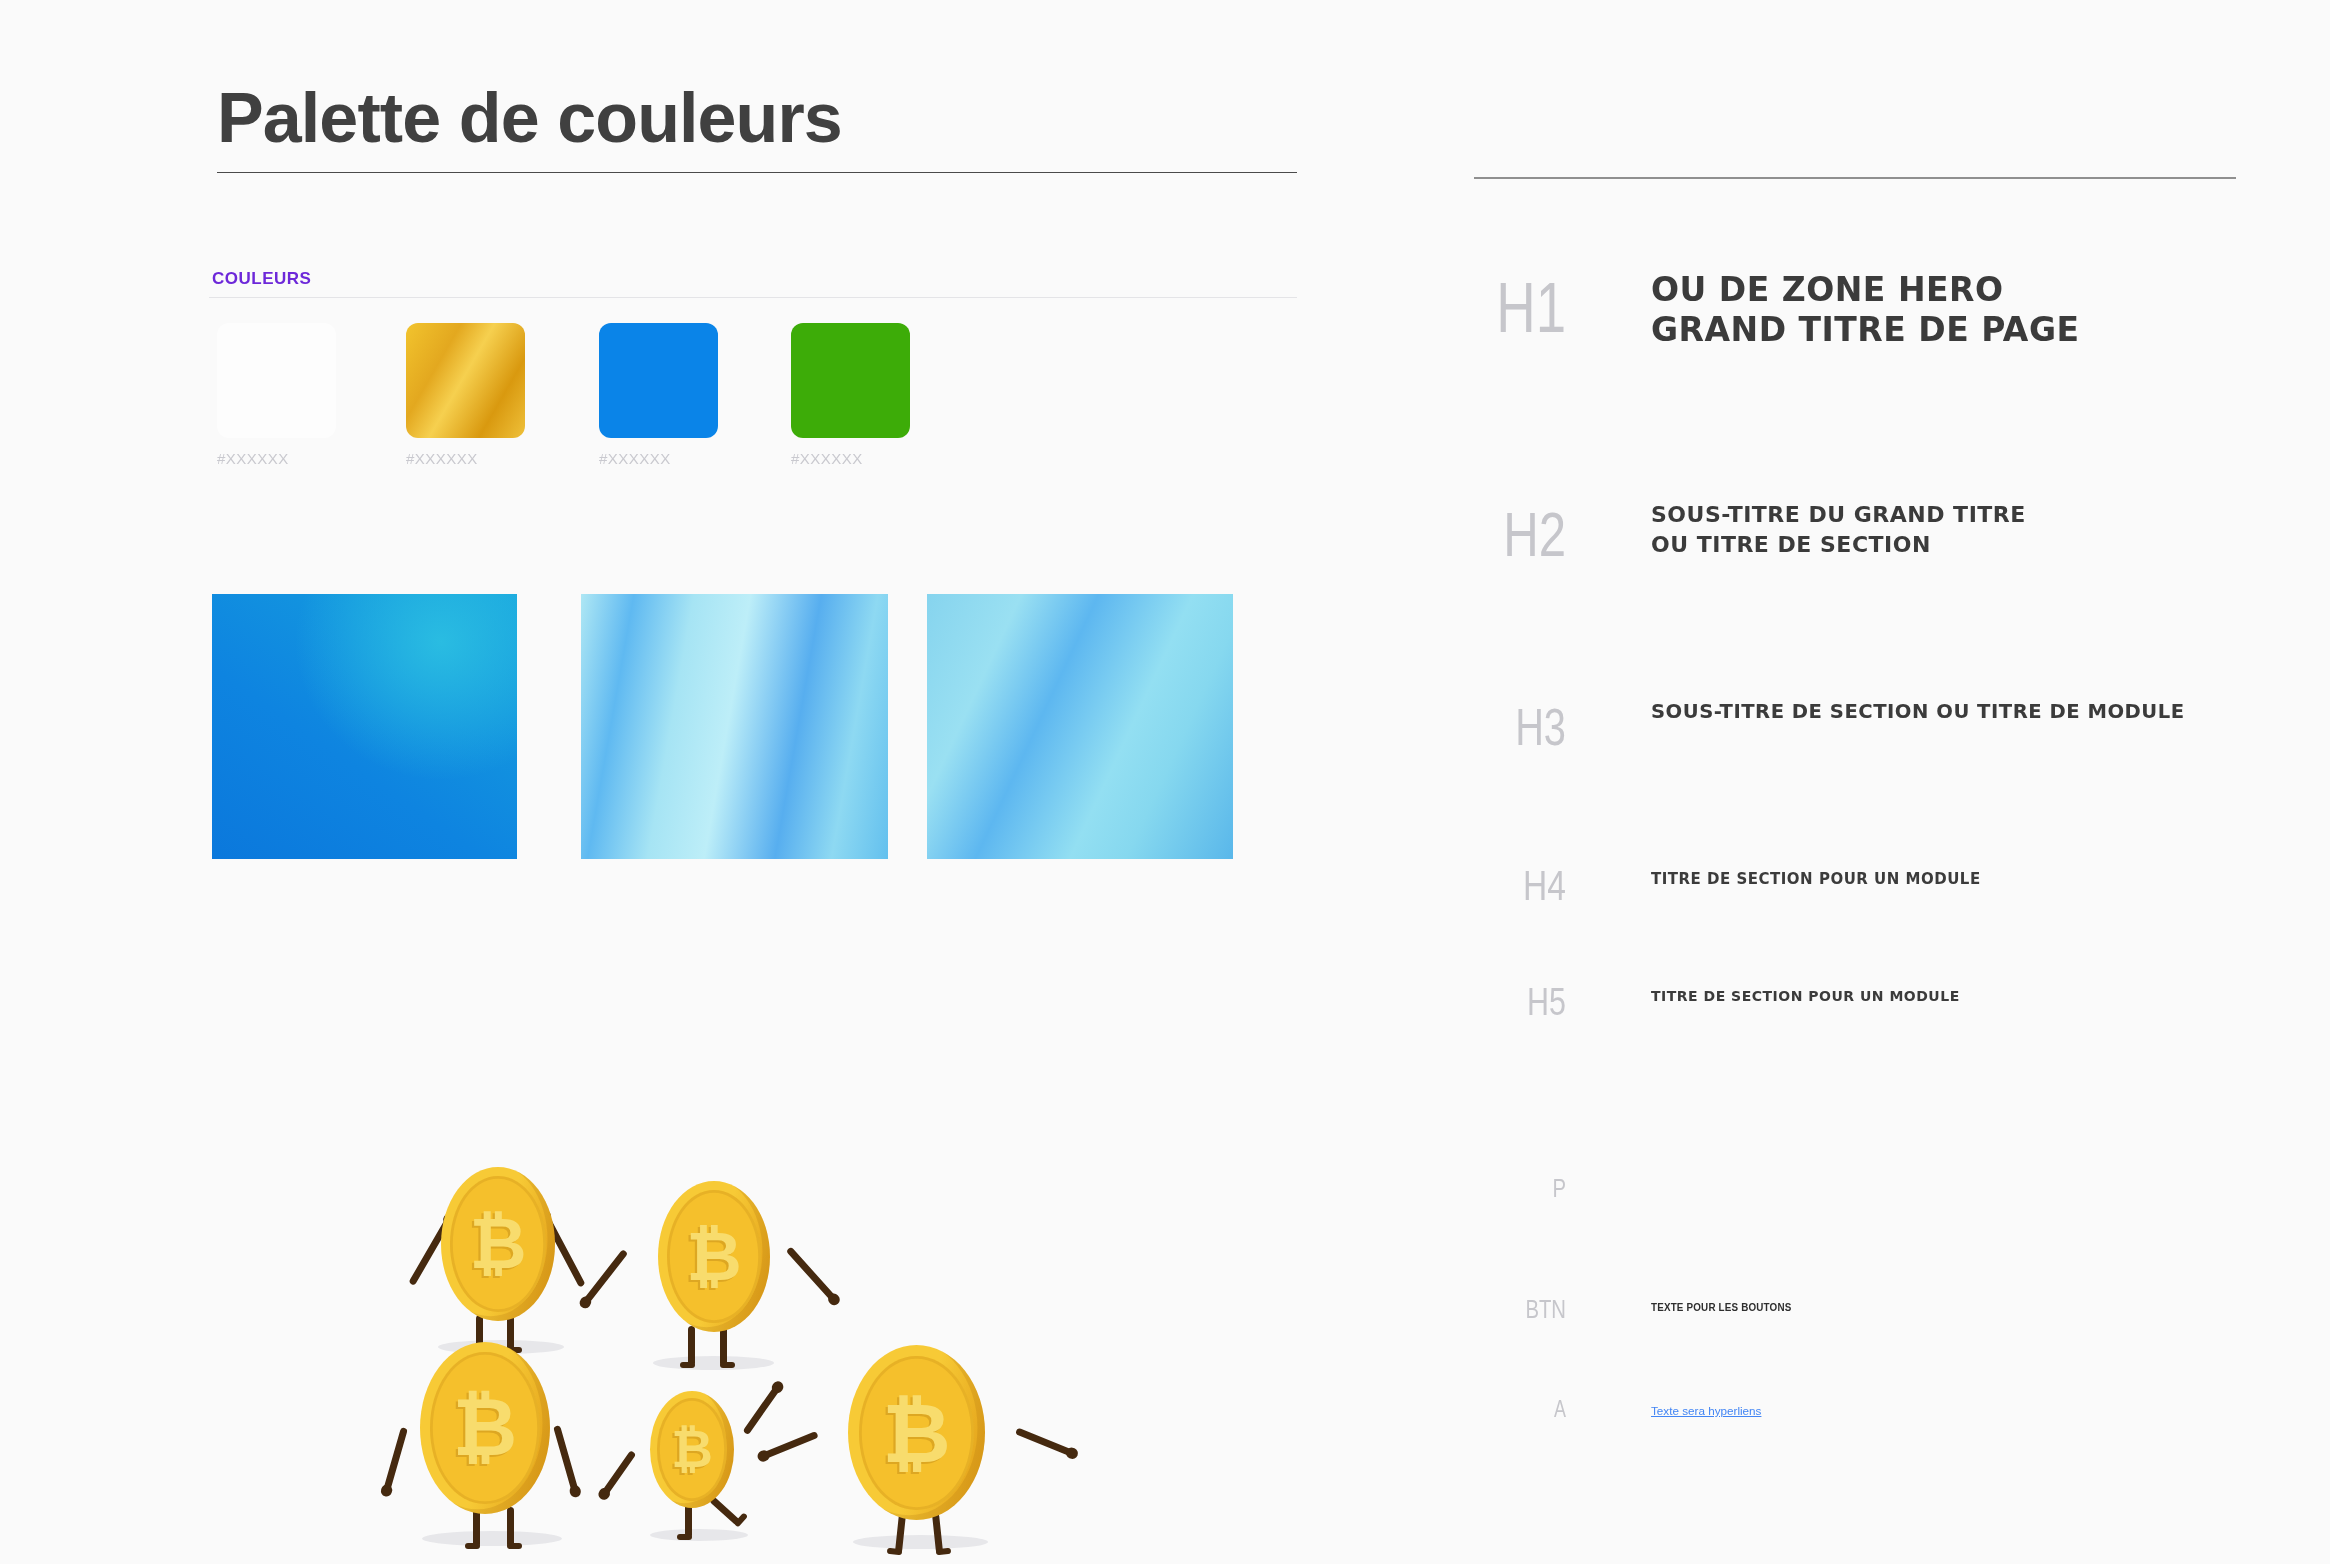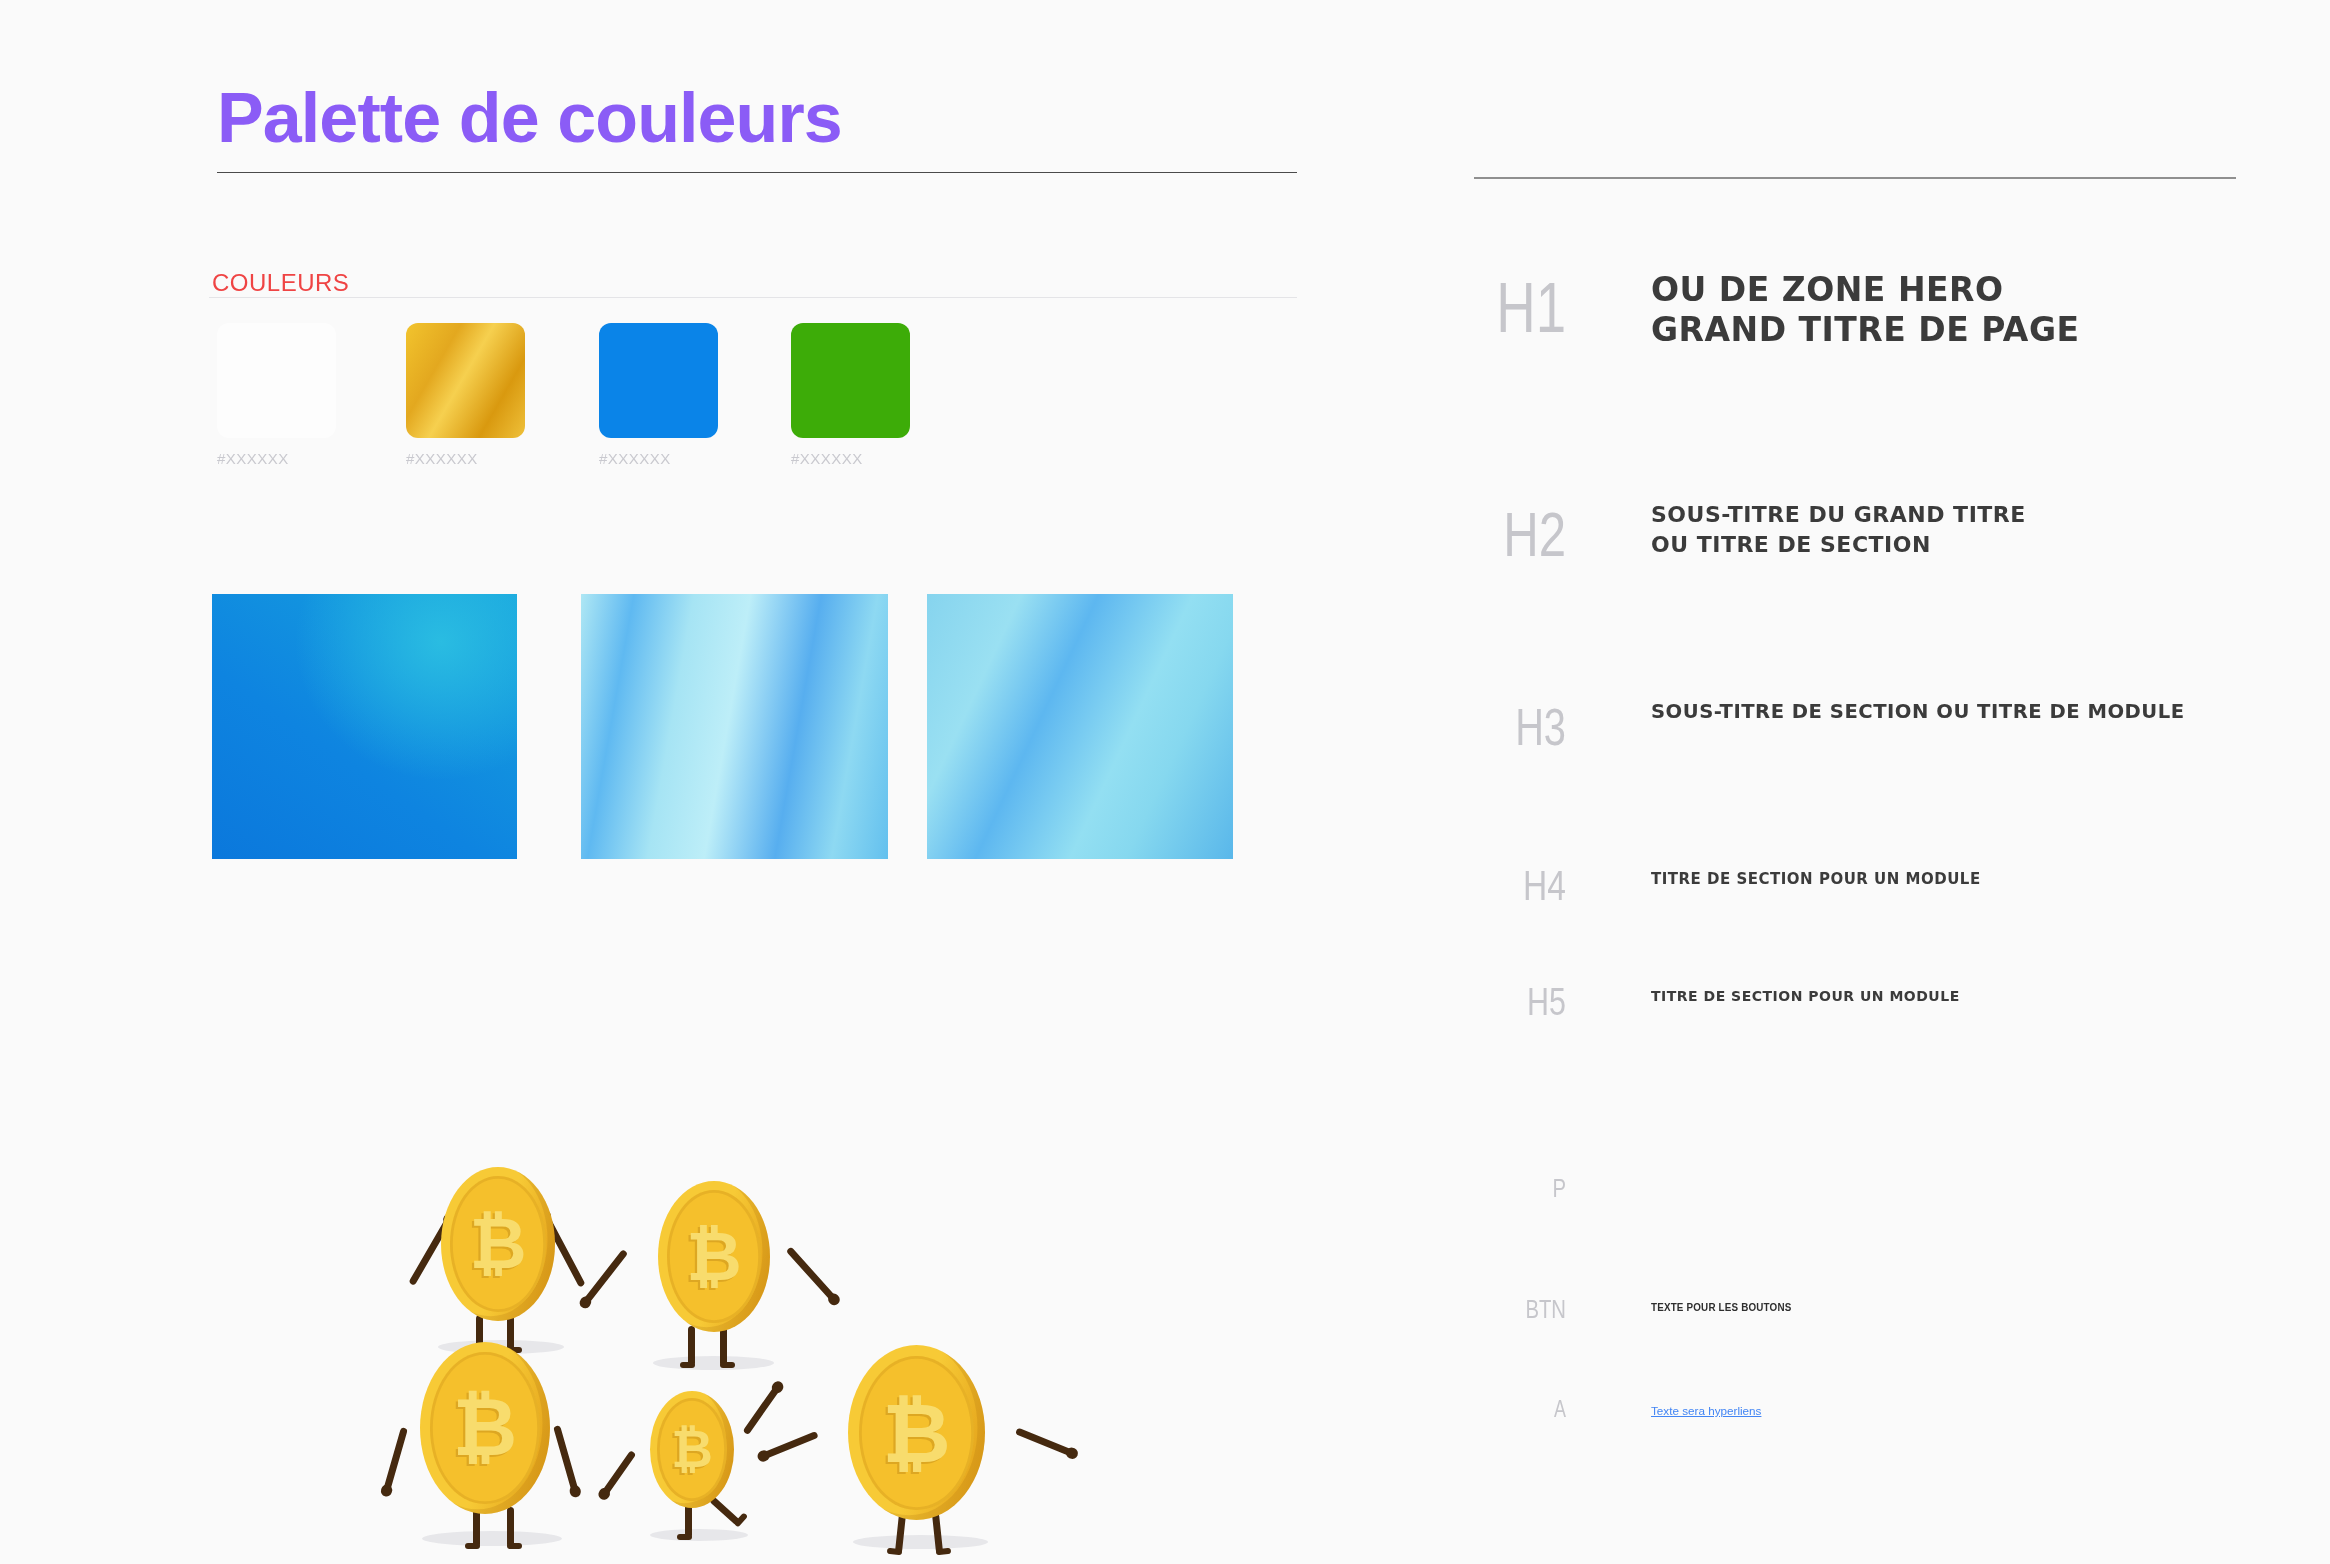--- a/index.html
+++ b/index.html
@@ -1,24 +1,24 @@
 <!DOCTYPE html>
 <html style="font-size:7.5px"><head>
 <meta charset="utf-8">
 <style>
   html,body{margin:0;padding:0;}
   body{width:2864px;height:1565px;background:#fafafa;font-family:"Liberation Sans",sans-serif;}
   #canvas{position:relative;width:2864px;height:1565px;background:#fafafa;overflow:hidden;}
 
   
-  .sec-title{position:absolute;font-weight:bold;color:#8b5cf6;font-size:70px;letter-spacing:-0.9px;}
+  .sec-title{position:absolute;font-weight:bold;color:#404040;font-size:70px;letter-spacing:-0.9px;}
   .sec-rule{position:absolute;background:#8f8f8f;height:1.9px;}
 
   
-  .couleurs-label{position:absolute;left:212px;top:269px;font-size:24px;font-weight:400;color:#ef4444;letter-spacing:0.5px;}
+  .couleurs-label{position:absolute;left:212px;top:269px;font-size:17px;font-weight:700;color:#6d28d9;letter-spacing:0.5px;}
   .couleurs-rule{position:absolute;left:209px;top:297px;width:1088px;height:0.9px;background:#e4e4e7;}
   .swatch{position:absolute;top:323px;width:119px;height:115px;border-radius:12px;}
   .swatch-label{position:absolute;top:450px;font-size:15px;color:#c9c9cf;letter-spacing:0.5px;}
   .grad-card{position:absolute;top:594px;height:265px;}
 
   
   .t-label{position:absolute;width:242px;text-align:right;color:#c6c6cb;font-weight:400;transform:scaleX(0.78);transform-origin:100% 50%;white-space:nowrap;}
   .t-sample{position:absolute;left:1651px;color:#3b3b3b;white-space:nowrap;}
   .cartoon{font-family:"DejaVu Sans",sans-serif;font-weight:800;letter-spacing:0.5px;}
   .h1s{top:270px;font-size:33px;line-height:40px;}

